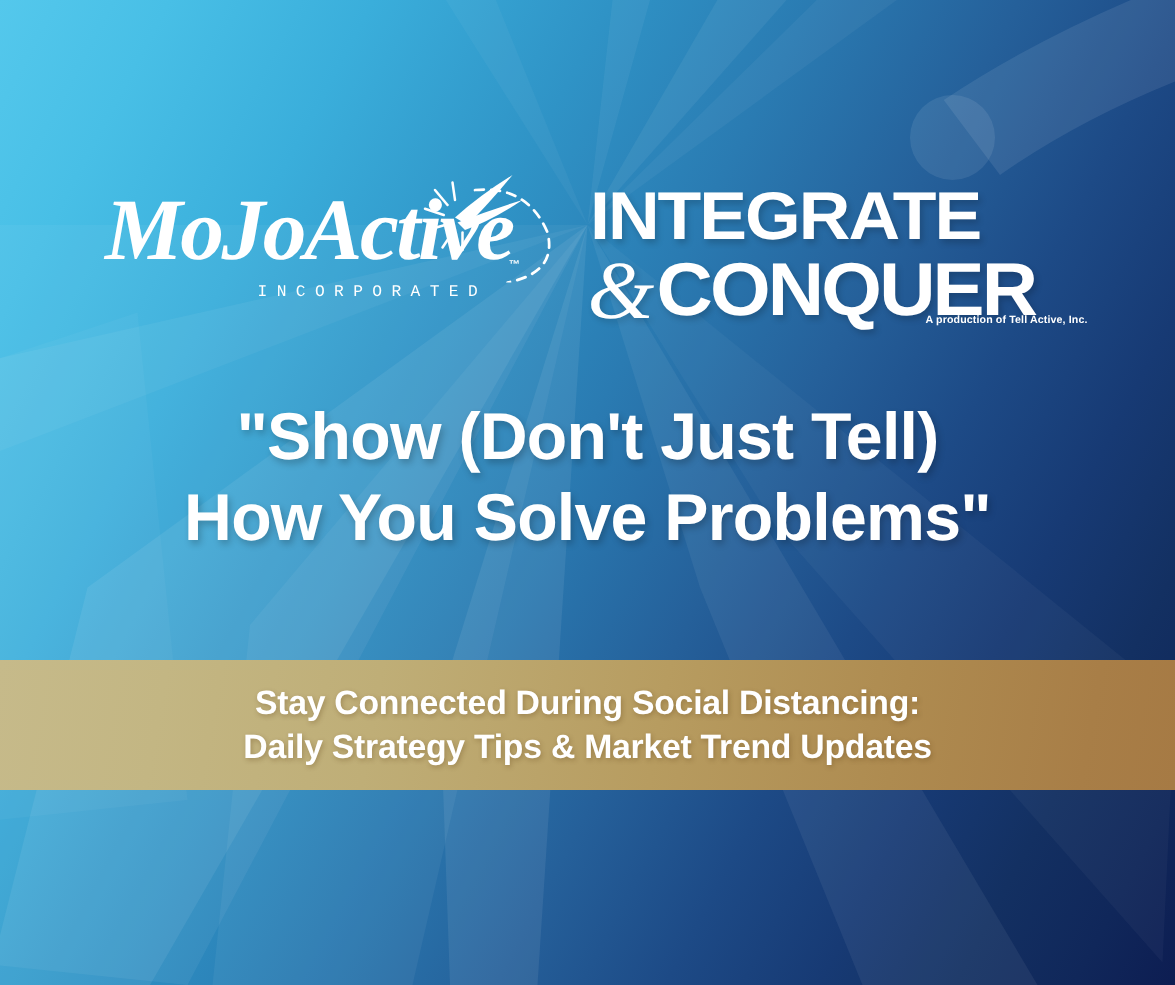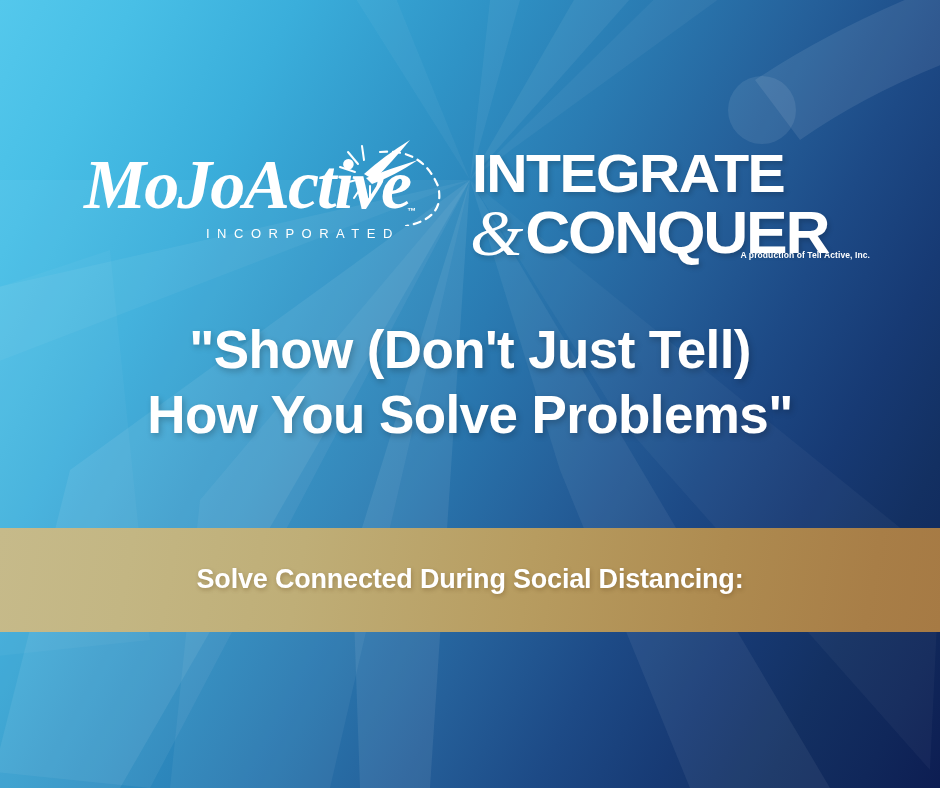--- a/index.html
+++ b/index.html
@@ -47,21 +47,21 @@
     letter-spacing:-2px;
     white-space:nowrap;
   }
   .mojo-tm{
     position:absolute;left:329px;top:72px;
     font-family:"Liberation Sans",sans-serif;
     font-size:9px;color:#fff;font-weight:700;
   }
   .mojo-inc{
     position:absolute;left:128px;top:92px;
-    font-family:Liberation Sans, sans-serif;
+    font-family:Liberation Mono, monospace;
     font-size:13px;font-weight:400;color:#fff;
     letter-spacing:7.5px;white-space:nowrap;
   }
   .mojo-sparkle{position:absolute;left:240px;top:0px;width:130px;height:92px;}
 
   
   .iac{
     position:absolute;left:470px;top:12px;width:400px;height:140px;
     color:#fff;
   }
@@ -197,16 +197,17 @@
       <div class="iac-sub">A production of Tell Active, Inc.</div>
     </div>
   </div>
 
   <div class="headline">
     <span class="hl">"Show (Don't Just Tell)</span>
     <span class="hl">How You Solve Problems"</span>
   </div>
 
   <div class="band">
-    <div class="band-line">Solve Connected During Social Distancing:</div>
+    <div class="band-line">Stay Connected During Social Distancing:</div>
+    <div class="band-line">Daily Strategy Tips &amp; Market Trend Updates</div>
   </div>
 
 </div>
 
 </body></html>

